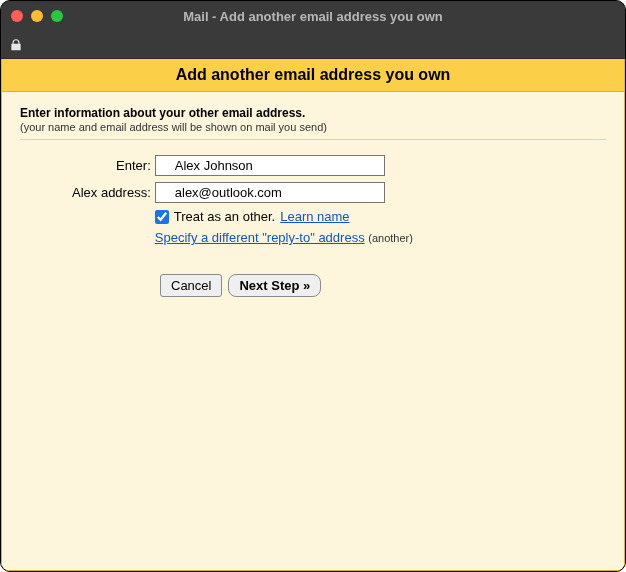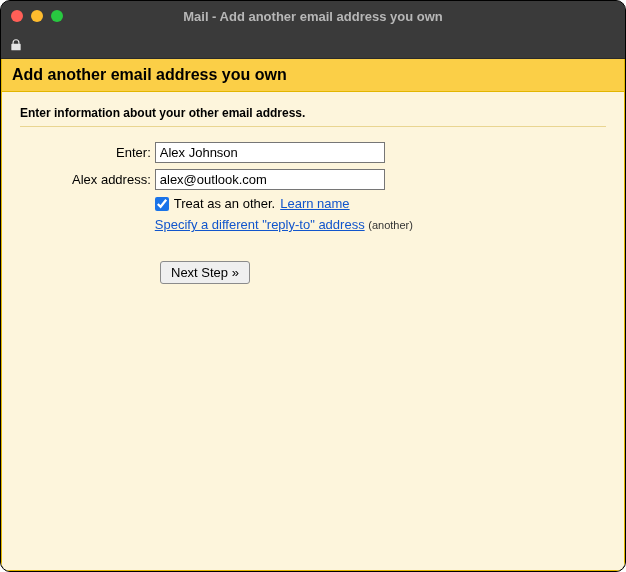--- a/index.html
+++ b/index.html
@@ -73,20 +73,21 @@
 }
 .banner {
   background: #fbcf47;
   padding: 7px 10px;
   border-bottom: 1px solid #e2b500;
 }
 .banner h1 {
   font-size: 16px;
   font-weight: bold;
   color: #000;
+  text-align: center;
 }
 .form-area {
   padding: 14px 18px 0 18px;
 }
 .intro-title {
   font-size: 12px;
   font-weight: bold;
   color: #000;
 }
 .intro-sub {
@@ -111,21 +112,21 @@
   font-size: 13px;
 }
 .label-cell {
   text-align: right;
   padding-right: 4px;
   white-space: nowrap;
 }
 .text-input {
   width: 230px;
   font-size: 13px;
-  padding: 2px 4px;
+  padding: 2px 19px;
   border: 1px solid #767676;
   background: #fff;
   font-family: inherit;
 }
 .checkbox-row {
   display: flex;
   align-items: center;
   gap: 5px;
   font-size: 13px;
 }
@@ -154,21 +155,21 @@
 }
 .btn {
   font-size: 13px;
   padding: 3px 10px;
   background: #efefef;
   border: 1px solid #8b8b8b;
   border-radius: 3px;
   font-family: inherit;
   cursor: pointer;
 }
-.btn.primary { font-weight: normal; }
+.btn.primary { font-weight: bold; border-radius: 8px; }
 </style>
 </head>
 <body>
 
 <div class="window">
 
   <div class="titlebar">
     <div class="traffic-lights">
       <div class="light red"></div>
       <div class="light yellow"></div>
@@ -182,20 +183,21 @@
       <path d="M6 10V8a6 6 0 1 1 12 0v2h1a1 1 0 0 1 1 1v9a1 1 0 0 1-1 1H5a1 1 0 0 1-1-1v-9a1 1 0 0 1 1-1h1zm2 0h8V8a4 4 0 1 0-8 0v2z"></path>
     </svg>
   </div>
 
   <div class="content">
     <div class="banner">
       <h1>Add another email address you own</h1>
     </div>
     <div class="form-area">
       <div class="intro-title">Enter information about your other email address.</div>
+      <div class="intro-sub">(your name and email address will be shown on mail you send)</div>
       <hr class="divider">
 
       <table class="form-table">
         <tbody>
             <tr>
           <td class="label-cell">Enter:</td>
           <td>
             <input type="text" class="text-input" value="Alex Johnson" style="">
           </td>
         </tr>
@@ -221,18 +223,19 @@
             <div class="replyto">
               <span class="link">Specify a different "reply-to" address</span>
               <span class="optional">(another)</span>
             </div>
           </td>
         </tr>
       </tbody>
         </table>
 
       <div class="button-row">
+        <button class="btn">Cancel</button>
         <button class="btn primary">Next Step »</button>
       </div>
     </div>
   </div>
 
 </div>
 
 </body></html>

